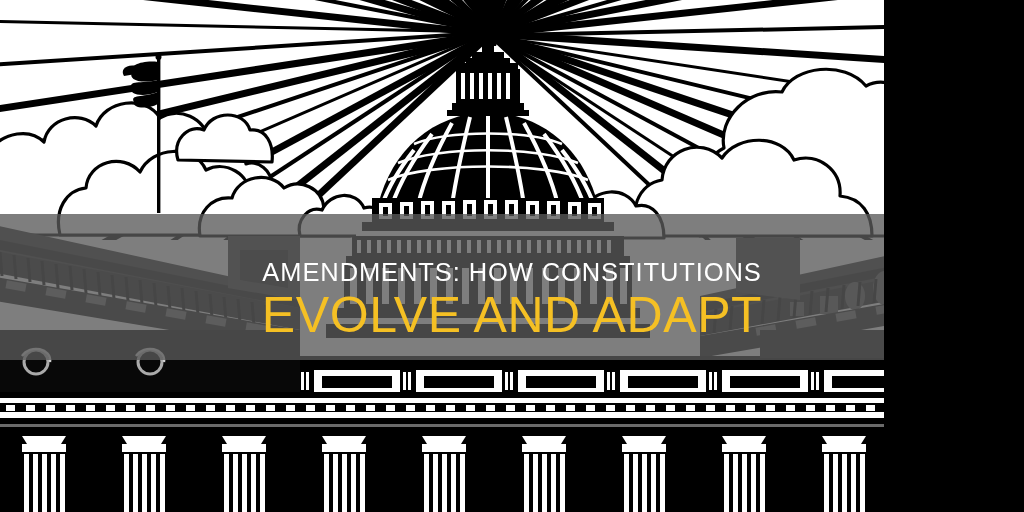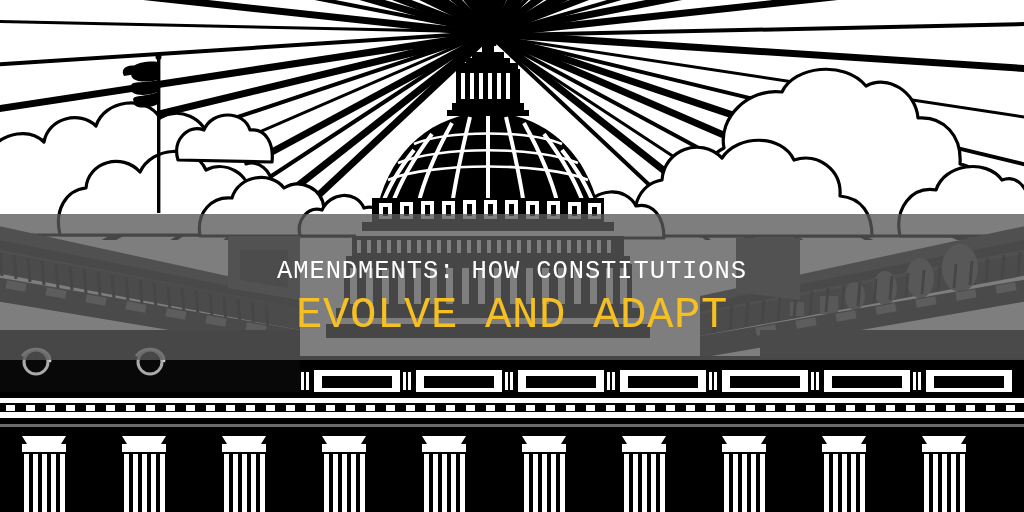--- a/index.html
+++ b/index.html
@@ -2,25 +2,25 @@
 <html><head>
 <meta charset="utf-8">
 <style>
   html, body {
     margin: 0;
     padding: 0;
     background: #000;
   }
   #stage {
     position: relative;
-    width: 1024px;
+    width: 884px;
     height: 512px;
     overflow: hidden;
     background: #ffffff;
-    font-family: Liberation Mono, monospace;
+    font-family: Liberation Sans, sans-serif;
   }
 
   
   .sky {
     position: absolute;
     left: 0; top: 0;
     width: 1024px; height: 240px;
     background: #ffffff;
     overflow: hidden;
   }
@@ -82,21 +82,21 @@
     color: #ffffff;
     font-size: 25.5px;
     line-height: 34px;
     letter-spacing: 0.9px;
     font-weight: 400;
     white-space: nowrap;
   }
   .title-line2 {
     display: block;
     color: #f5c024;
-    font-size: 44px;
+    font-size: 50px;
     line-height: 48px;
     letter-spacing: 0.6px;
     font-weight: 400;
     white-space: nowrap;
     margin-top: 2px;
   }
 </style>
 </head>
 <body>
 

